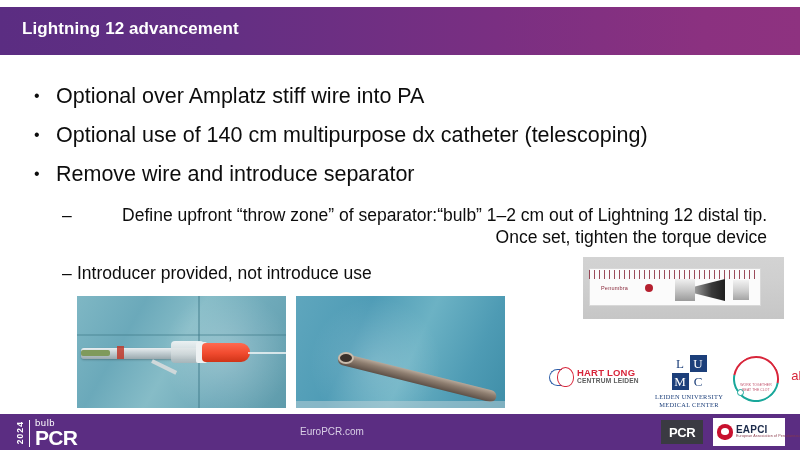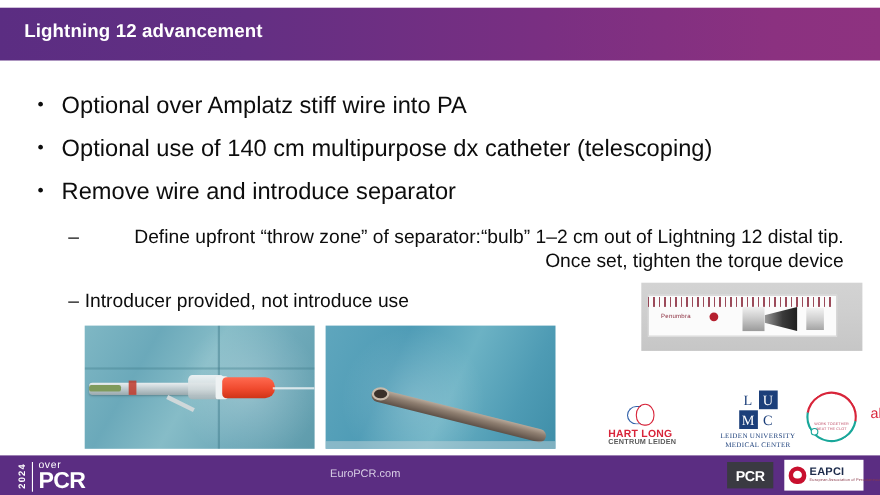--- a/index.html
+++ b/index.html
@@ -319,21 +319,20 @@
     width: 246px;
     height: 54px;
     background: #ffffff;
   }
   .logo-hartlong {
     position: absolute;
     left: 8px;
     top: 14px;
     display: flex;
     align-items: center;
-    flex-direction: column;
   }
   .hl-mark {
     position: relative;
     width: 24px;
     height: 20px;
     flex: 0 0 24px;
   }
   .hl-mark .lung {
     position: absolute;
     left: 0;
@@ -678,21 +677,21 @@
       </div>
     </div>
   </div>
 
   <div class="footer-band"></div>
 
   <div class="footer-logo">
     <div class="year-vert">2024</div>
     <div class="logo-divider"></div>
     <div class="logo-stack">
-      <div class="logo-euro">over</div>
+      <div class="logo-euro">bulb</div>
       <div class="logo-pcr">PCR</div>
     </div>
   </div>
 
   <div class="footer-url">EuroPCR.com</div>
 
   <div class="footer-pcr-box">
     <span>PCR</span>
   </div>
 

